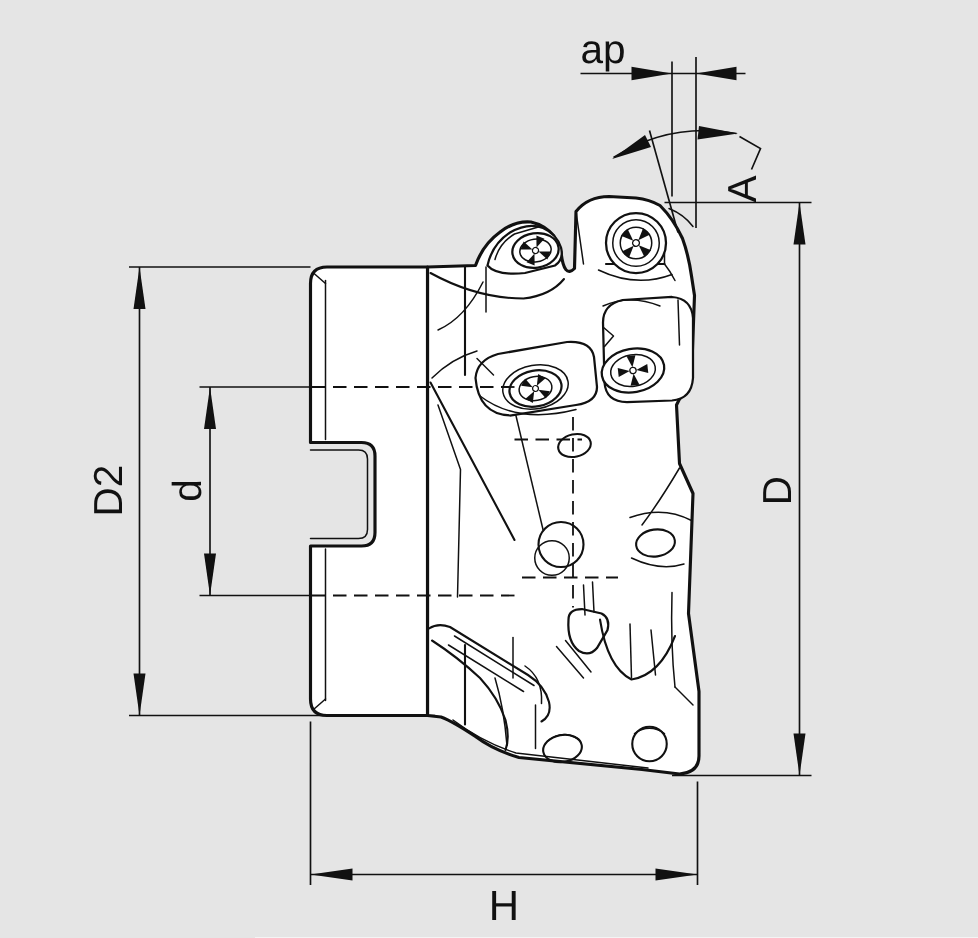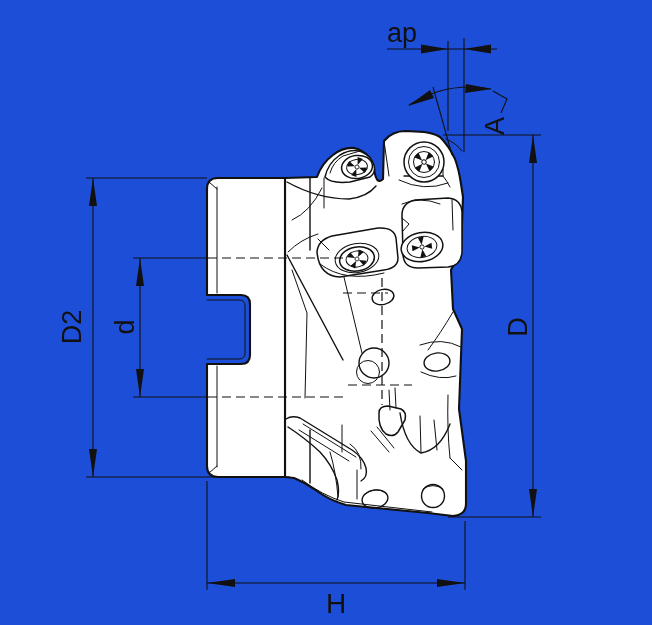--- a/index.html
+++ b/index.html
@@ -1,16 +1,16 @@
 <!DOCTYPE html>
 <html><head>
 <meta charset="utf-8">
 <style>
   html,body{margin:0;padding:0;background:#fff;}
-  .stage{position:relative;width:652px;height:625px;background:#1d4ed8;overflow:hidden;
+  .stage{position:relative;width:652px;height:625px;background:#e5e5e5;overflow:hidden;
          font-family:"Liberation Sans", sans-serif;}
   svg{display:block}
   .olf{fill:#fff;stroke:#111;stroke-width:2.1;stroke-linejoin:round}
   .md{fill:none;stroke:#111;stroke-width:1.4;stroke-linejoin:round;stroke-linecap:round}
   .tn{fill:none;stroke:#111;stroke-width:1;stroke-linejoin:round;stroke-linecap:round}
   .dim{fill:none;stroke:#111;stroke-width:1.1}
   .hid{fill:none;stroke:#111;stroke-width:1.2;stroke-dasharray:9 5}
   .arrow{fill:#111;stroke:none}
   .wht{fill:#fff;stroke:#111;stroke-width:1.5}
   .lbl{fill:#111;font-size:27px;font-family:"Liberation Sans",sans-serif}

